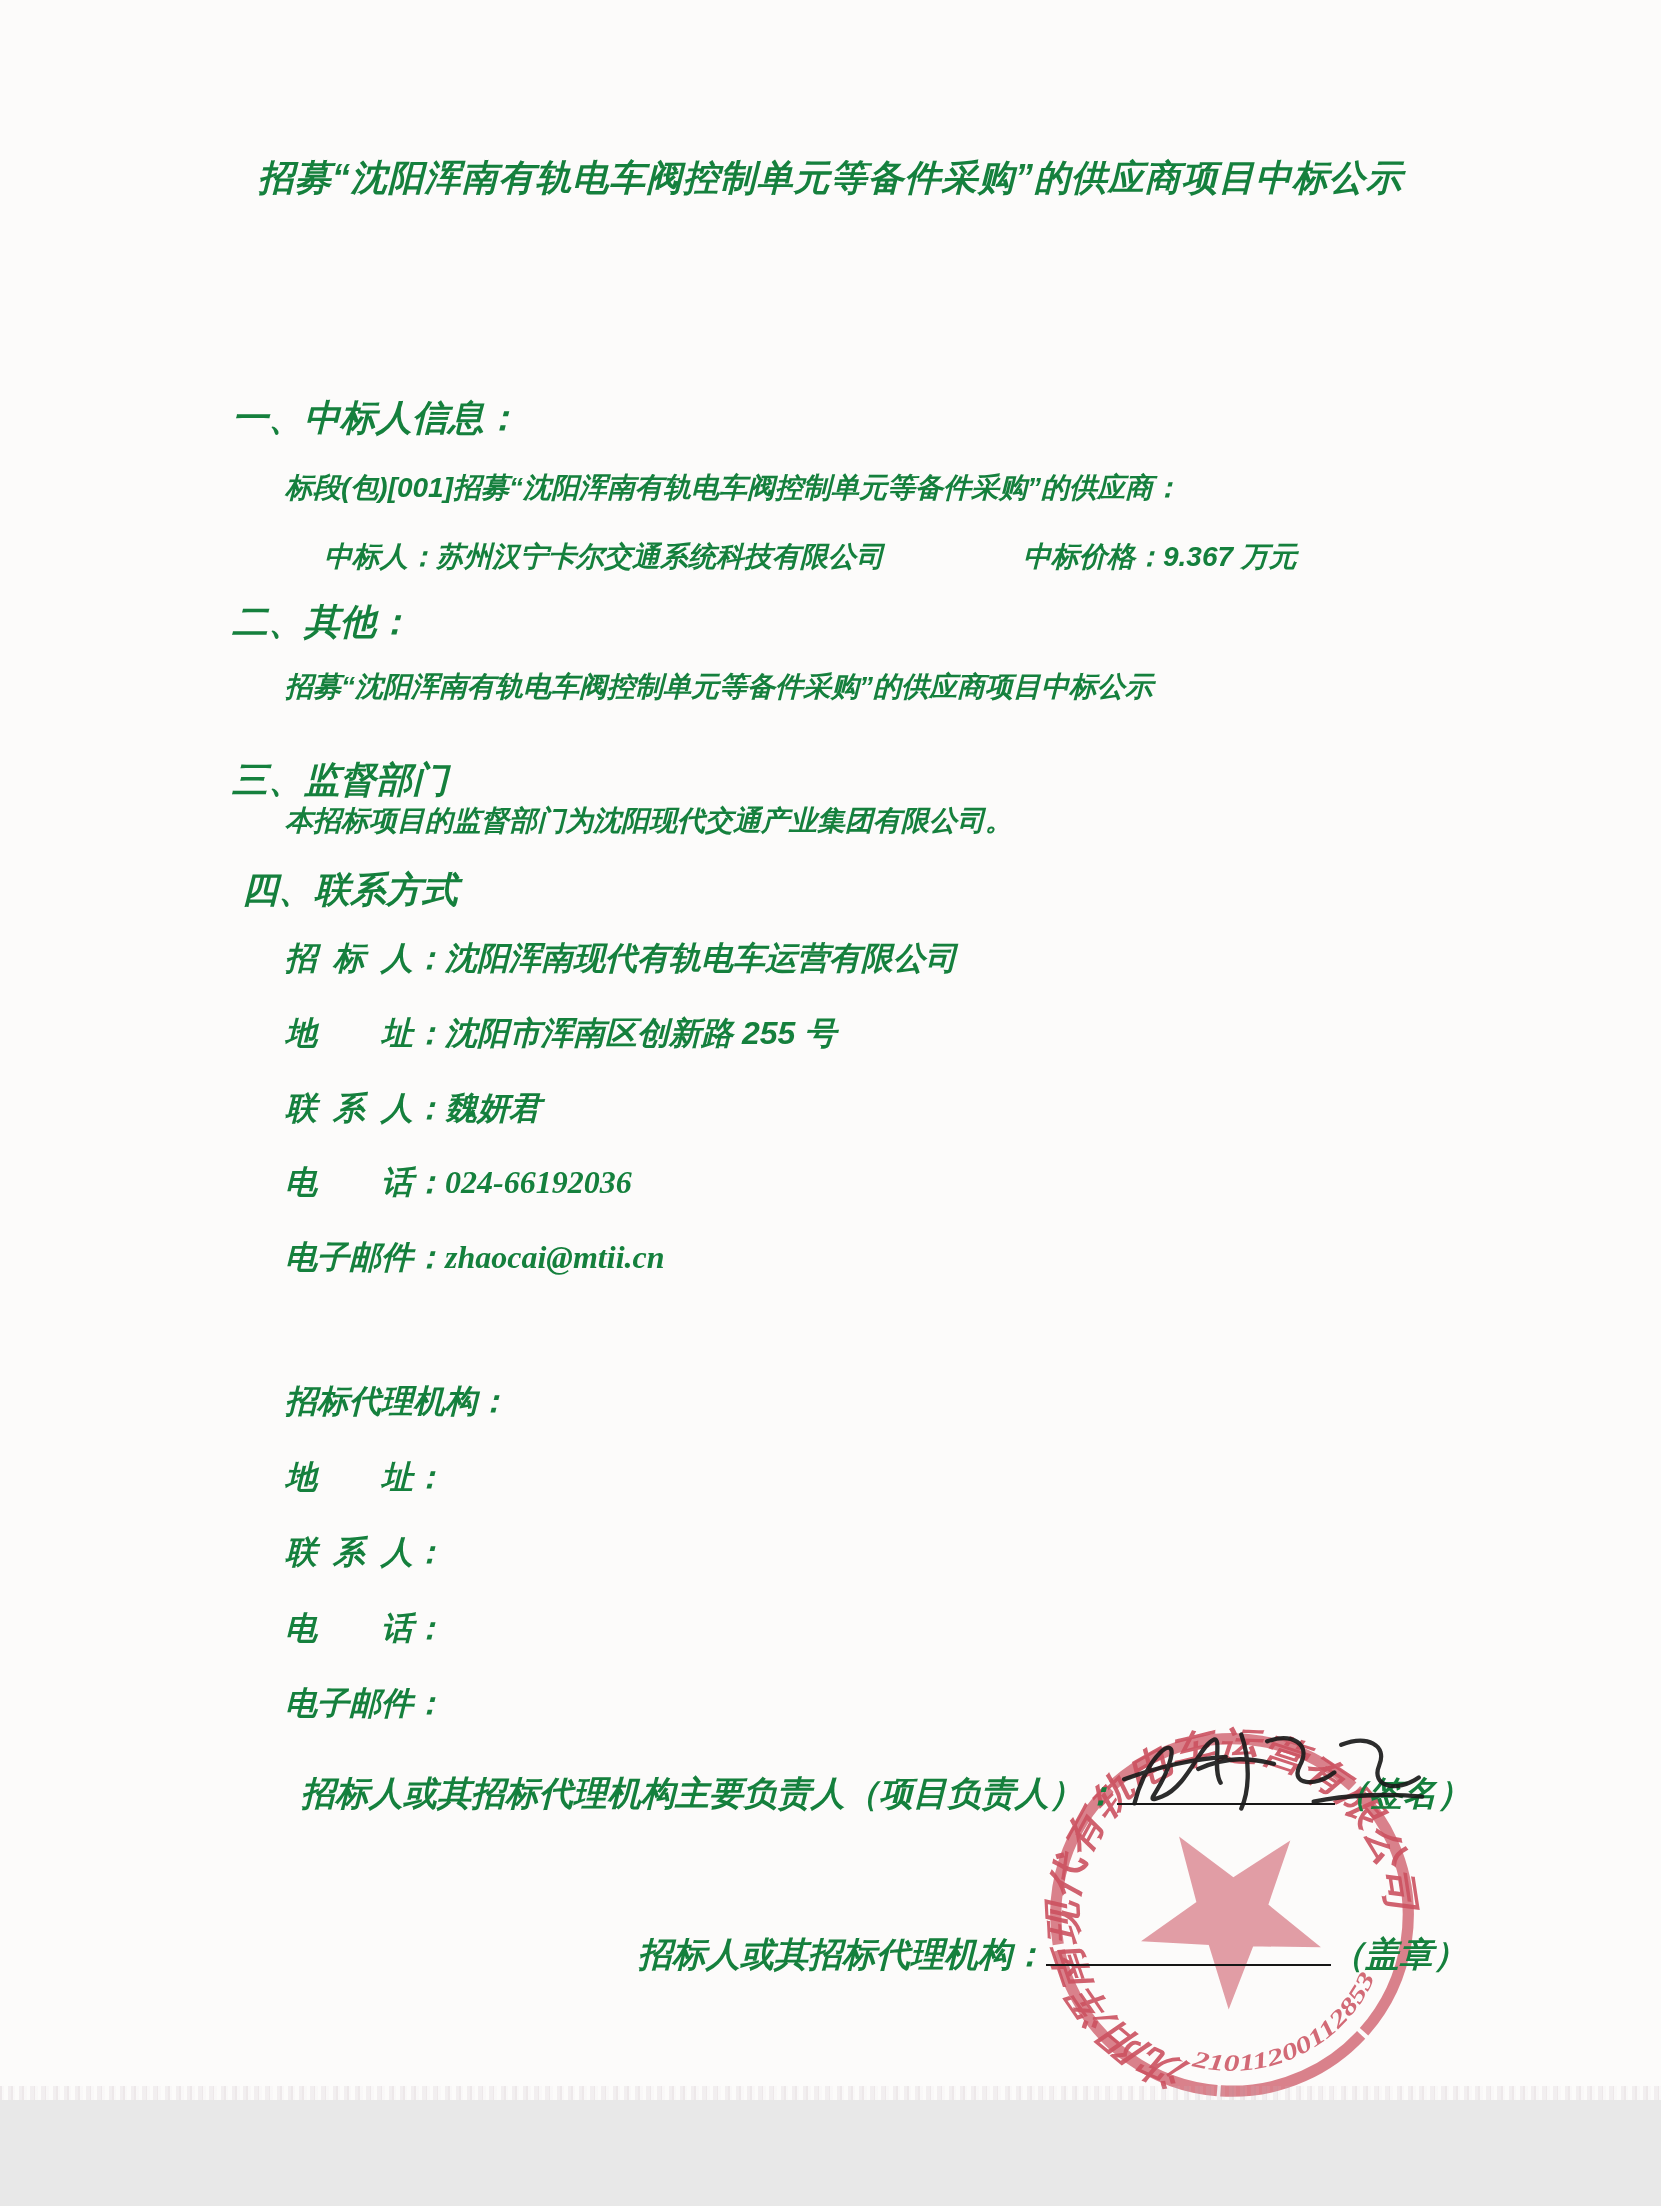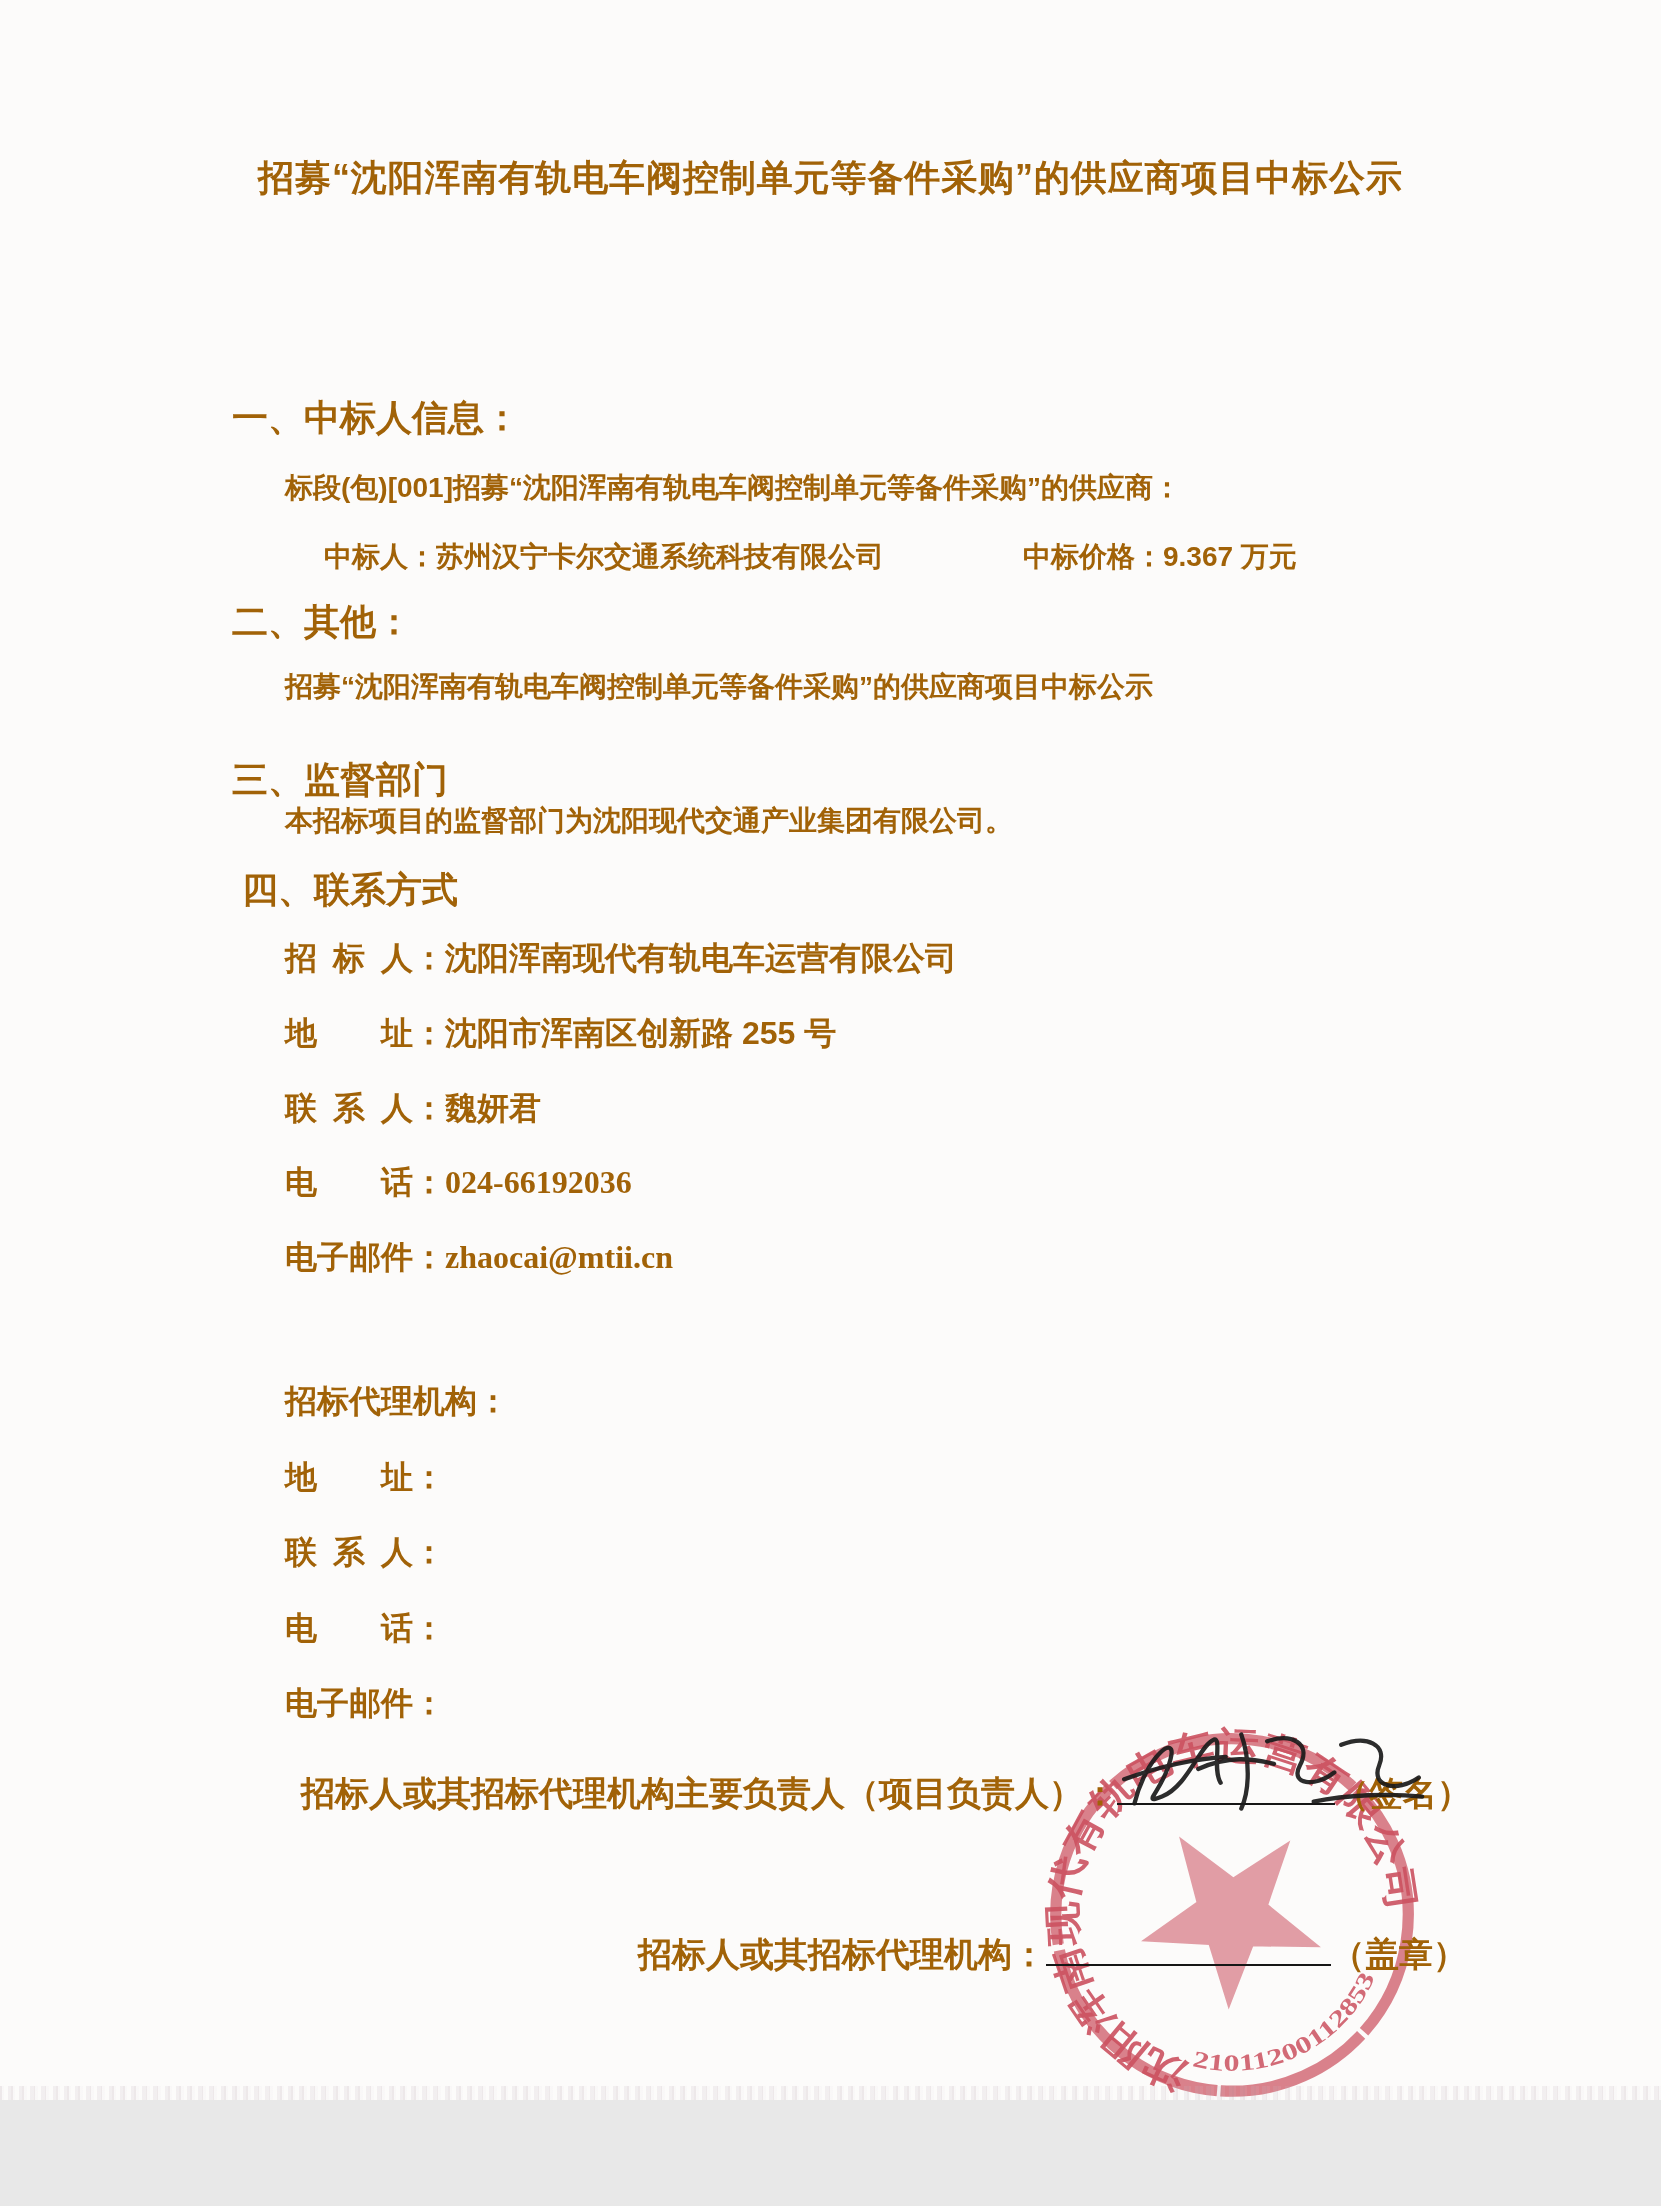--- a/index.html
+++ b/index.html
@@ -1,22 +1,23 @@
 <!DOCTYPE html>
 <html style="font-size:14px"><head>
 <meta charset="utf-8">
 <style>
   html,body{margin:0;padding:0;background:#e8e8e8;}
   .page{
     position:relative;
     width:1661px;height:2100px;
     background:#fcfbfa;
     font-family:"Liberation Sans","DejaVu Sans",sans-serif;
-    color:#a16207;
+    color:#15803d;
     overflow:hidden;
+    font-style:italic;
   }
   .abs{position:absolute;}
   .center{left:0;width:100%;text-align:center;}
   .title1{top:154px;font-size:36px;font-weight:700;letter-spacing:0.9px;}
   .title2{top:233px;font-size:35px;font-weight:700;}
   .heading{font-size:36px;font-weight:700;text-align:center;}
   .body-text{font-size:28px;font-weight:600;}
   .h-s1{left:232px;top:394px;}
   .p-s1{left:285px;top:469px;}
   .winner-line{top:538px;left:0;width:100%;}

